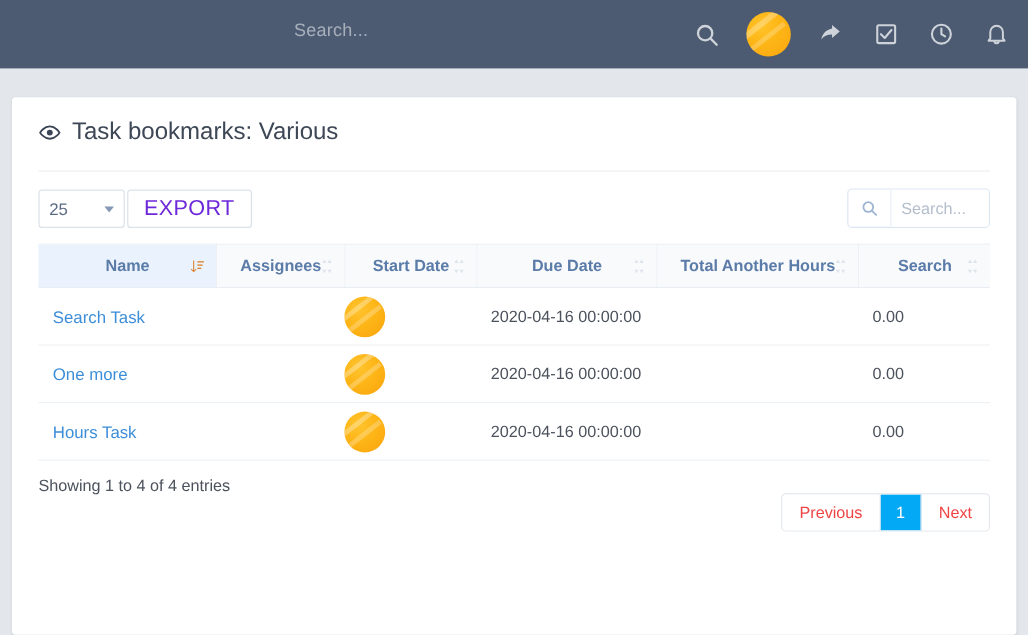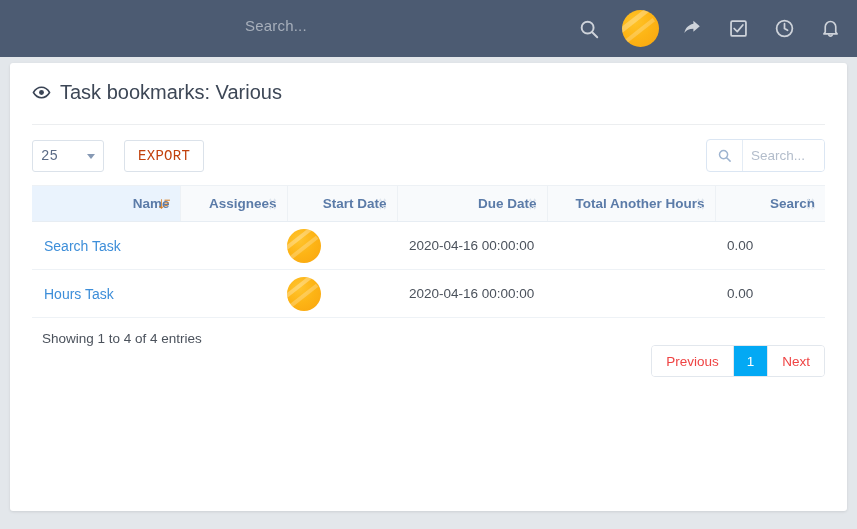--- a/index.html
+++ b/index.html
@@ -63,21 +63,21 @@
     position: absolute;
     left: -4px; top: 20px;
     width: 40px; height: 4px;
     background: rgba(255,255,255,.22);
     transform: rotate(-38deg);
   }
 
   
   .card {
     position: absolute;
-    left: 10px; top: 63px;
+    left: 10px; top: 81px;
     width: 837px; height: 448px;
     background: #ffffff;
     border-radius: 3px;
     box-shadow: 0 1px 3px rgba(0,0,0,.10);
   }
   .card-title {
     display: flex;
     align-items: center;
     gap: 9px;
     padding: 18px 0 0 22px;
@@ -91,21 +91,21 @@
     border-top: 1px solid #eceef0;
   }
 
   
   .toolbar {
     display: flex;
     align-items: center;
     justify-content: space-between;
     padding: 14px 22px 0 22px;
   }
-  .toolbar-left { display: flex; align-items: center; gap: 20px; font-family: Liberation Mono, monospace; }
+  .toolbar-left { display: flex; align-items: center; gap: 2px; }
   .len-select {
     width: 72px; height: 32px;
     border: 1px solid #dbe2ea;
     border-radius: 3px;
     background: #fff;
     display: flex;
     align-items: center;
     padding: 0 8px;
     position: relative;
   }
@@ -115,22 +115,22 @@
     width: 0; height: 0;
     border-left: 4px solid transparent;
     border-right: 4px solid transparent;
     border-top: 5px solid #8699b4;
   }
   .export-btn {
     height: 32px;
     border: 1px solid #dbe2ea;
     border-radius: 3px;
     background: #fff;
-    color: #c2410c;
-    font-size: 14px;
+    color: #6d28d9;
+    font-size: 18px;
     padding: 0 13px;
     display: flex; align-items: center;
     letter-spacing: .3px;
   }
   .search-group {
     display: flex;
     height: 33px;
     border: 1px solid #dbe6f3;
     border-radius: 4px;
     overflow: hidden;
@@ -157,21 +157,21 @@
   .table-wrap { padding: 13px 22px 0 22px; }
   table { width: 100%; border-collapse: collapse; table-layout: fixed; }
   thead th {
     background: #f8fafc;
     border-top: 1px solid #edf1f5;
     border-bottom: 1px solid #e7edf3;
     border-right: 1px solid #edf1f5;
     font-size: 13.5px;
     color: #5b7ba8;
     font-weight: bold;
-    text-align: right;
+    text-align: center;
     padding: 10px 10px 10px 11px;
     height: 36px;
     position: relative;
     white-space: nowrap;
   }
   thead th:last-child { border-right: 0; }
   thead th.sorted { background: #eaf3fd; }
   .sort-ico {
     position: absolute;
     right: 9px; top: 50%;
@@ -217,21 +217,21 @@
     content: "";
     position: absolute;
     left: -4px; top: 18px;
     width: 38px; height: 3.5px;
     background: rgba(255,255,255,.24);
     transform: rotate(-38deg);
   }
 
   
   .table-footer {
-    padding: 13px 22px 0 32px;
+    padding: 13px 22px 0 22px;
     display: flex;
     justify-content: space-between;
     align-items: flex-start;
   }
   .showing {
     font-size: 13.5px;
     color: #4b525c;
   }
   .pagination {
     display: flex;
@@ -407,20 +407,32 @@
           <td></td>
           <td class="assignee-cell">
             <span class="row-avatar"></span>
           </td>
           <td>2020-04-16 00:00:00</td>
           <td></td>
           <td>0.00</td>
         </tr>
         <tr>
           <td class="name">
+            <a href="#">One more</a>
+          </td>
+          <td></td>
+          <td class="assignee-cell">
+            <span class="row-avatar"></span>
+          </td>
+          <td>2020-04-16 00:00:00</td>
+          <td></td>
+          <td>0.00</td>
+        </tr>
+        <tr>
+          <td class="name">
             <a href="#">Hours Task</a>
           </td>
           <td></td>
           <td class="assignee-cell">
             <span class="row-avatar"></span>
           </td>
           <td>2020-04-16 00:00:00</td>
           <td></td>
           <td>0.00</td>
         </tr>

